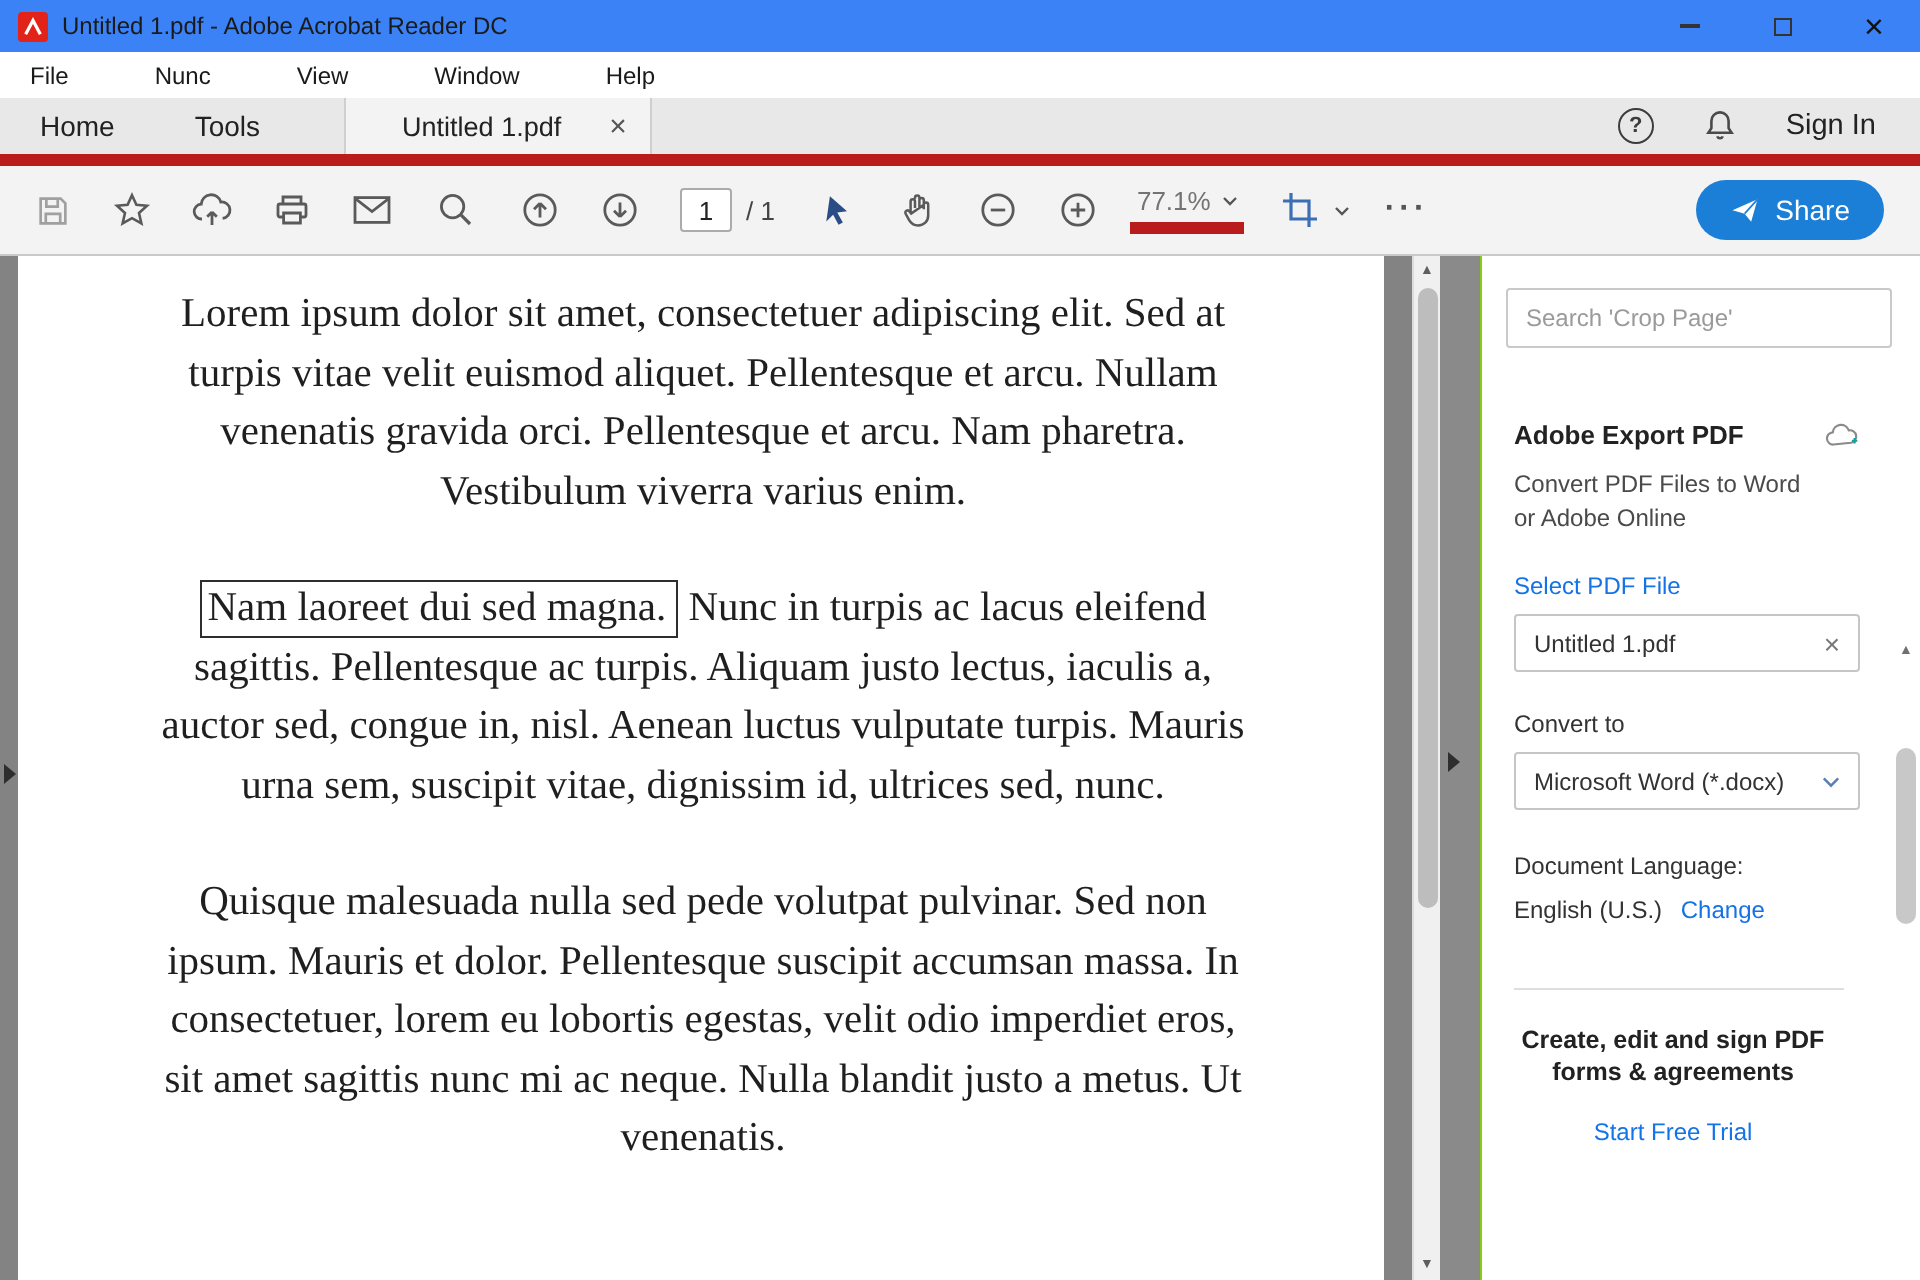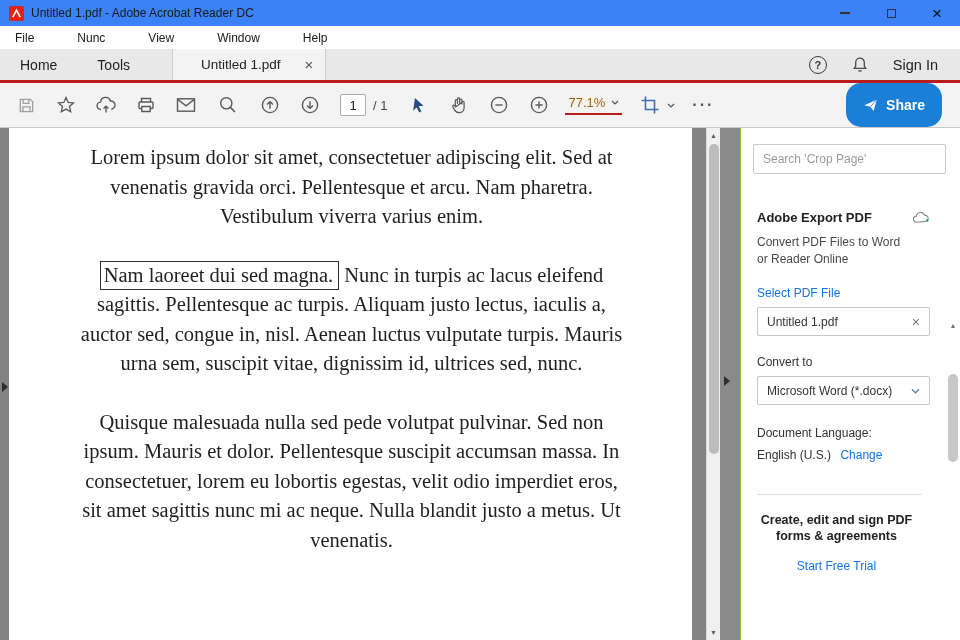--- a/index.html
+++ b/index.html
@@ -14,37 +14,37 @@
   .win-btn { width:46px; height:100%; display:flex; align-items:center; justify-content:center; color:#333; }
   .min-glyph { width:10px; height:2px; background:#333; }
   .max-glyph { width:9px; height:9px; border:1.2px solid #333; }
   .close-glyph { font-size:17px; line-height:1; color:#111; }
 
   
   .menubar { height:23px; display:flex; align-items:center; background:#fff; padding-left:6px;gap:25px; }
   .menu-item { font-size:12px; color:#1a1a1a; padding:3px 9px; }
 
   
-  .tabbar { height:34px; background:#e8e8e8; display:flex; align-items:stretch; border-bottom:3px solid #b91c1c; }
+  .tabbar { height:34px; background:#e8e8e8; display:flex; align-items:stretch; border-bottom:6px solid #b91c1c; }
   .nav-tab { display:flex; align-items:center; padding:0 20px; font-size:14px; color:#222; }
   .doc-tab { display:flex; align-items:center; background:#f3f3f3; border-left:1px solid #cfcfcf; border-right:1px solid #cfcfcf; margin-left:22px; padding:0 12px 0 28px; gap:24px; font-size:13.5px; color:#222; }
   .tab-close { font-size:15px; color:#555; line-height:1; }
   .tabbar-right { margin-left:auto; display:flex; align-items:center; gap:24px; padding-right:22px; }
   .help-circle { width:18px; height:18px; border:1.5px solid #3c3c3c; border-radius:50%; display:flex; align-items:center; justify-content:center; font-size:11px; font-weight:bold; color:#3c3c3c; }
   .signin { font-size:14.5px; color:#222; }
 
   
   .toolbar { height:45px; background:#f3f3f3; border-bottom:1px solid #c9c9c9; display:flex; align-items:center; padding:0 12px; }
   .tb-btn { width:28px; height:28px; display:flex; align-items:center; justify-content:center; flex:0 0 auto; }
   .ml12{margin-left:12px;} .ml14{margin-left:14px;} .ml18{margin-left:18px;}
   .page-box { width:26px; height:22px; border:1px solid #ababab; background:#fff; border-radius:2px; text-align:center; font-size:13px; color:#222; margin-left:16px; }
   .page-total { font-size:13px; color:#444; margin-left:7px; }
-  .zoom-ctrl { display:flex; align-items:center; gap:6px; margin-left:12px; padding:0 3px 3px 3px; border-bottom:2px solid #b91c1c; font-size:13px; color:#a16207; }
+  .zoom-ctrl { display:flex; align-items:center; gap:6px; margin-left:12px; padding:0 3px 3px 3px; border-bottom:6px solid #b91c1c; font-size:13px; color:#737373; }
   .dots { font-size:16px; font-weight:bold; color:#555; letter-spacing:2px; margin-left:14px; }
-  .share-btn { margin-left:auto; margin-right:6px; height:44px; border-radius:15px; background:#1b7fd8; color:#fff; display:flex; align-items:center; gap:8px; padding:0 17px; font-size:14px;font-weight:bold; }
+  .share-btn { margin-left:auto; margin-right:6px; height:30px; border-radius:15px; background:#1b7fd8; color:#fff; display:flex; align-items:center; gap:8px; padding:0 17px; font-size:14px; }
 
   
   .main { position:absolute; top:128px; left:0; right:0; bottom:0; display:flex; }
   .doc-wrap { flex:1 1 auto; position:relative; background:#838383; overflow:hidden; }
   .page { position:absolute; top:0; left:9px; width:683px; bottom:0; background:#fff; overflow:hidden; }
   .page-content { padding:15px 42px 0 44px; text-align:center; font-family:"Liberation Serif","DejaVu Serif",serif; font-size:20.5px; color:#1f1f1f; }
   .line { line-height:29.5px; white-space:nowrap; }
   .para + .para { margin-top:29px; }
   .boxed { border:1.5px solid #2e2e2e; padding:2px 5px 3px 3px; }
   .highlight { background:#fbf1d1; padding:3px 5px; }
@@ -240,20 +240,21 @@
   </div>
 </div>
 
 <div class="main">
 
   <div class="doc-wrap">
     <div class="page">
       <div class="page-content">
         <div class="para">
           <div class="line">Lorem ipsum dolor sit amet, consectetuer adipiscing elit. Sed at</div>
+          <div class="line">turpis vitae velit euismod aliquet. Pellentesque et arcu. Nullam</div>
           <div class="line">venenatis gravida orci. Pellentesque et arcu. Nam pharetra.</div>
           <div class="line">Vestibulum viverra varius enim.</div>
         </div>
         <div class="para">
           <div class="line"><span class="boxed">Nam laoreet dui sed magna.</span><span> Nunc in turpis ac lacus eleifend</span></div>
           <div class="line">sagittis. Pellentesque ac turpis. Aliquam justo lectus, iaculis a,</div>
           <div class="line">auctor sed, congue in, nisl. Aenean luctus vulputate turpis. Mauris</div>
           <div class="line">urna sem, suscipit vitae, dignissim id, ultrices sed, nunc.</div>
         </div>
         <div class="para">
@@ -292,21 +293,21 @@
     <div class="panel-body">
       <div class="bold-title">
         <span>Adobe Export PDF</span>
         <svg class="cloud" width="18" height="13" viewBox="0 0 20 14">
             <path d="M5.2 12.3a3.4 3.4 0 0 1-.3-6.8A4.6 4.6 0 0 1 13.8 4.4a3.5 3.5 0 0 1 1.2 6.9z" fill="none" stroke="#8a8a8a" stroke-width="1.2"></path>
             <path d="M15.5 10.2h3M17 8.7v3" stroke="#0fa3a0" stroke-width="1.2"></path>
           </svg>
       </div>
       <div class="desc">
         <div>Convert PDF Files to Word</div>
-        <div>or Reader Online</div>
+        <div>or Adobe Online</div>
       </div>
       <span class="link select-file">Select PDF File</span>
       <div class="file-chip">
         <span>Untitled 1.pdf</span>
         <span class="x">×</span>
       </div>
       <div class="convert-label">Convert to</div>
       <div class="select-box">
         <span>Microsoft Word (*.docx)</span>
         <svg class="chev" width="9" height="6" viewBox="0 0 10 6">

